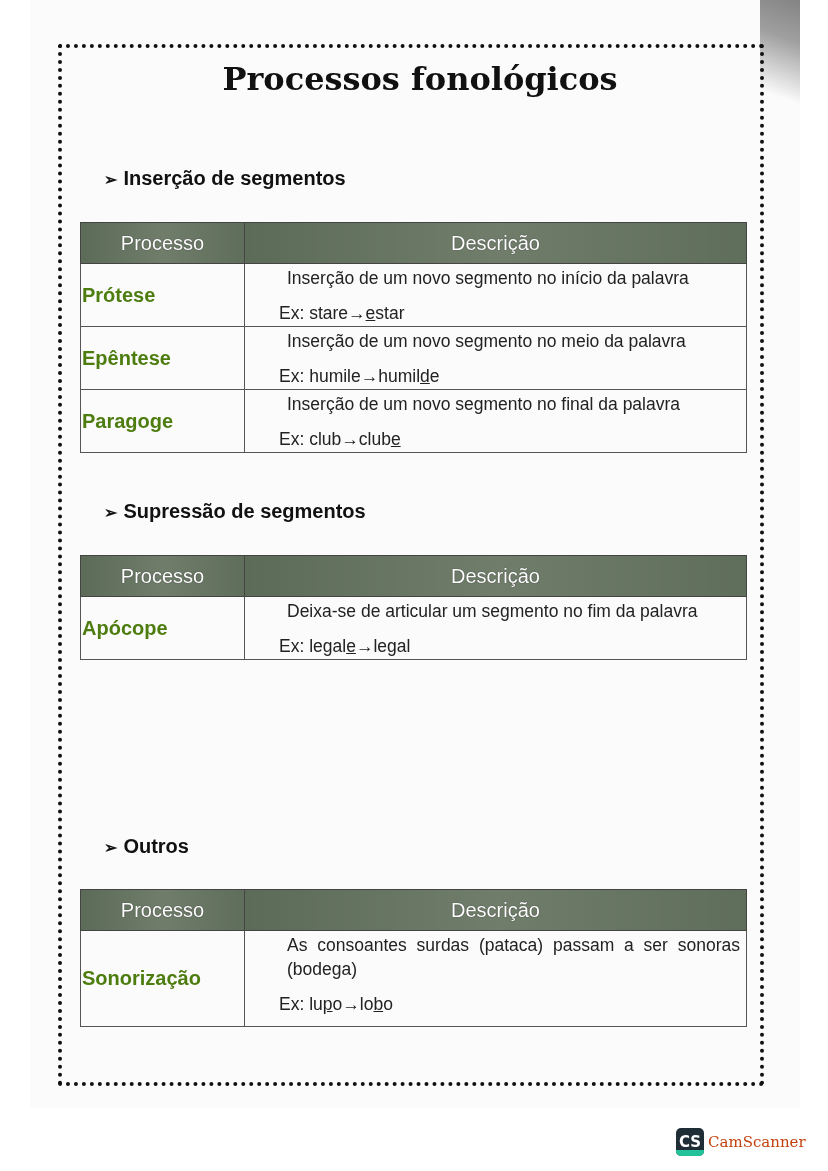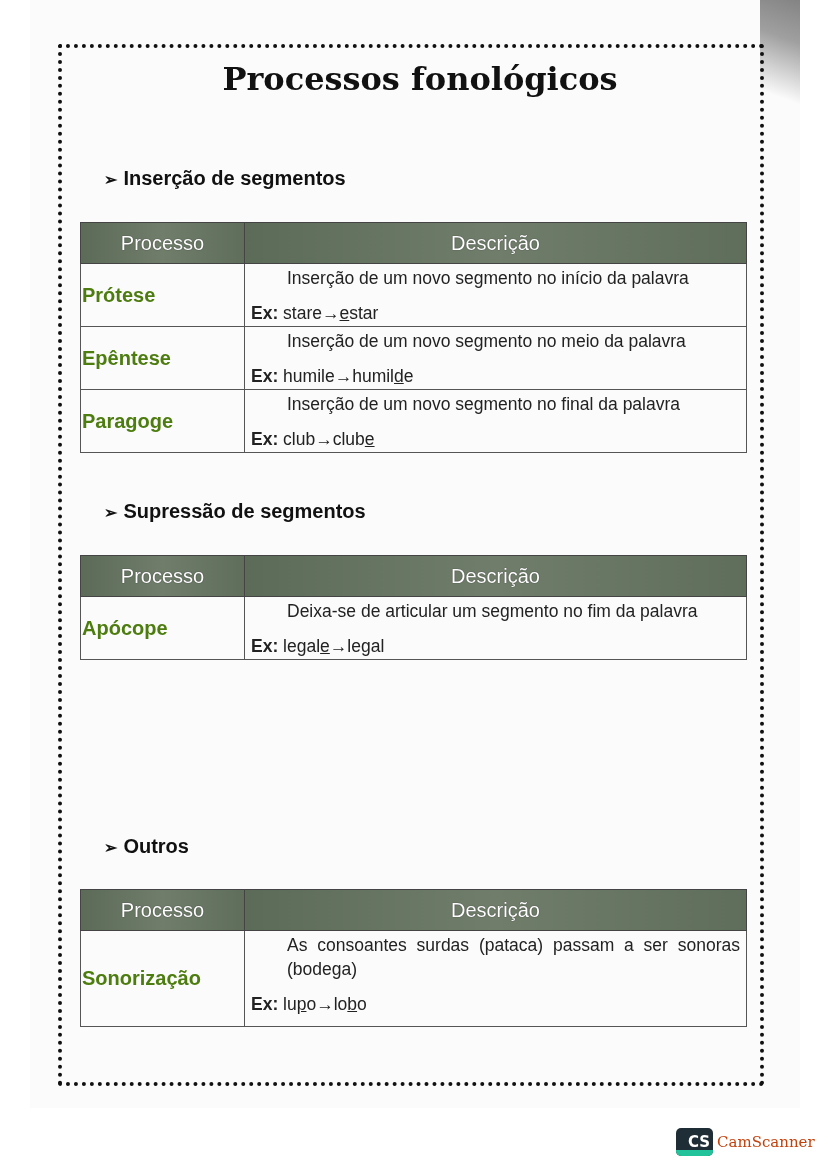--- a/index.html
+++ b/index.html
@@ -43,29 +43,29 @@
   table.proc td {
     border:1px solid #555; vertical-align:top; font-size:17.5px; color:#222;
   }
   table.proc td.name {
     vertical-align:middle; font-size:20px; font-weight:bold; color:#4d7c0f;
   }
   table.proc td.desc { padding:2px 6px 2px 6px; height:61px; box-sizing:border-box; }
   .desc .line { display:block; line-height:24px;margin-left:36px; }
   .desc .ex { display:block; margin-top:12px; line-height:22px; }
   .desc .just { text-align:justify; text-align-last:justify; }
-  .ex b { font-weight:bold; }
+  .ex b { font-weight:normal;margin-left:28px; }
   u { text-decoration:underline; }
   .cs-badge {
     position:absolute; left:676px; top:1128px; display:flex; align-items:center;
   }
   .cs-logo {
     width:28px; height:28px; background:#1f2d36; border-radius:5px; position:relative;
     color:#fff; font-family:"DejaVu Sans", sans-serif; font-weight:bold; font-size:15px;
-    display:flex; align-items:center; justify-content:center; overflow:hidden;padding-left:9px;
+    display:flex; align-items:center; justify-content:center; overflow:hidden;
   }
   .cs-logo::after {
     content:""; position:absolute; left:0; right:0; bottom:0; height:6px; background:#22c39a;
   }
   .cs-text { font-family:"DejaVu Serif", serif; font-size:15px; color:#c2410c; margin-left:4px; }
 </style>
 </head>
 <body>
 
 <div class="sheet">

